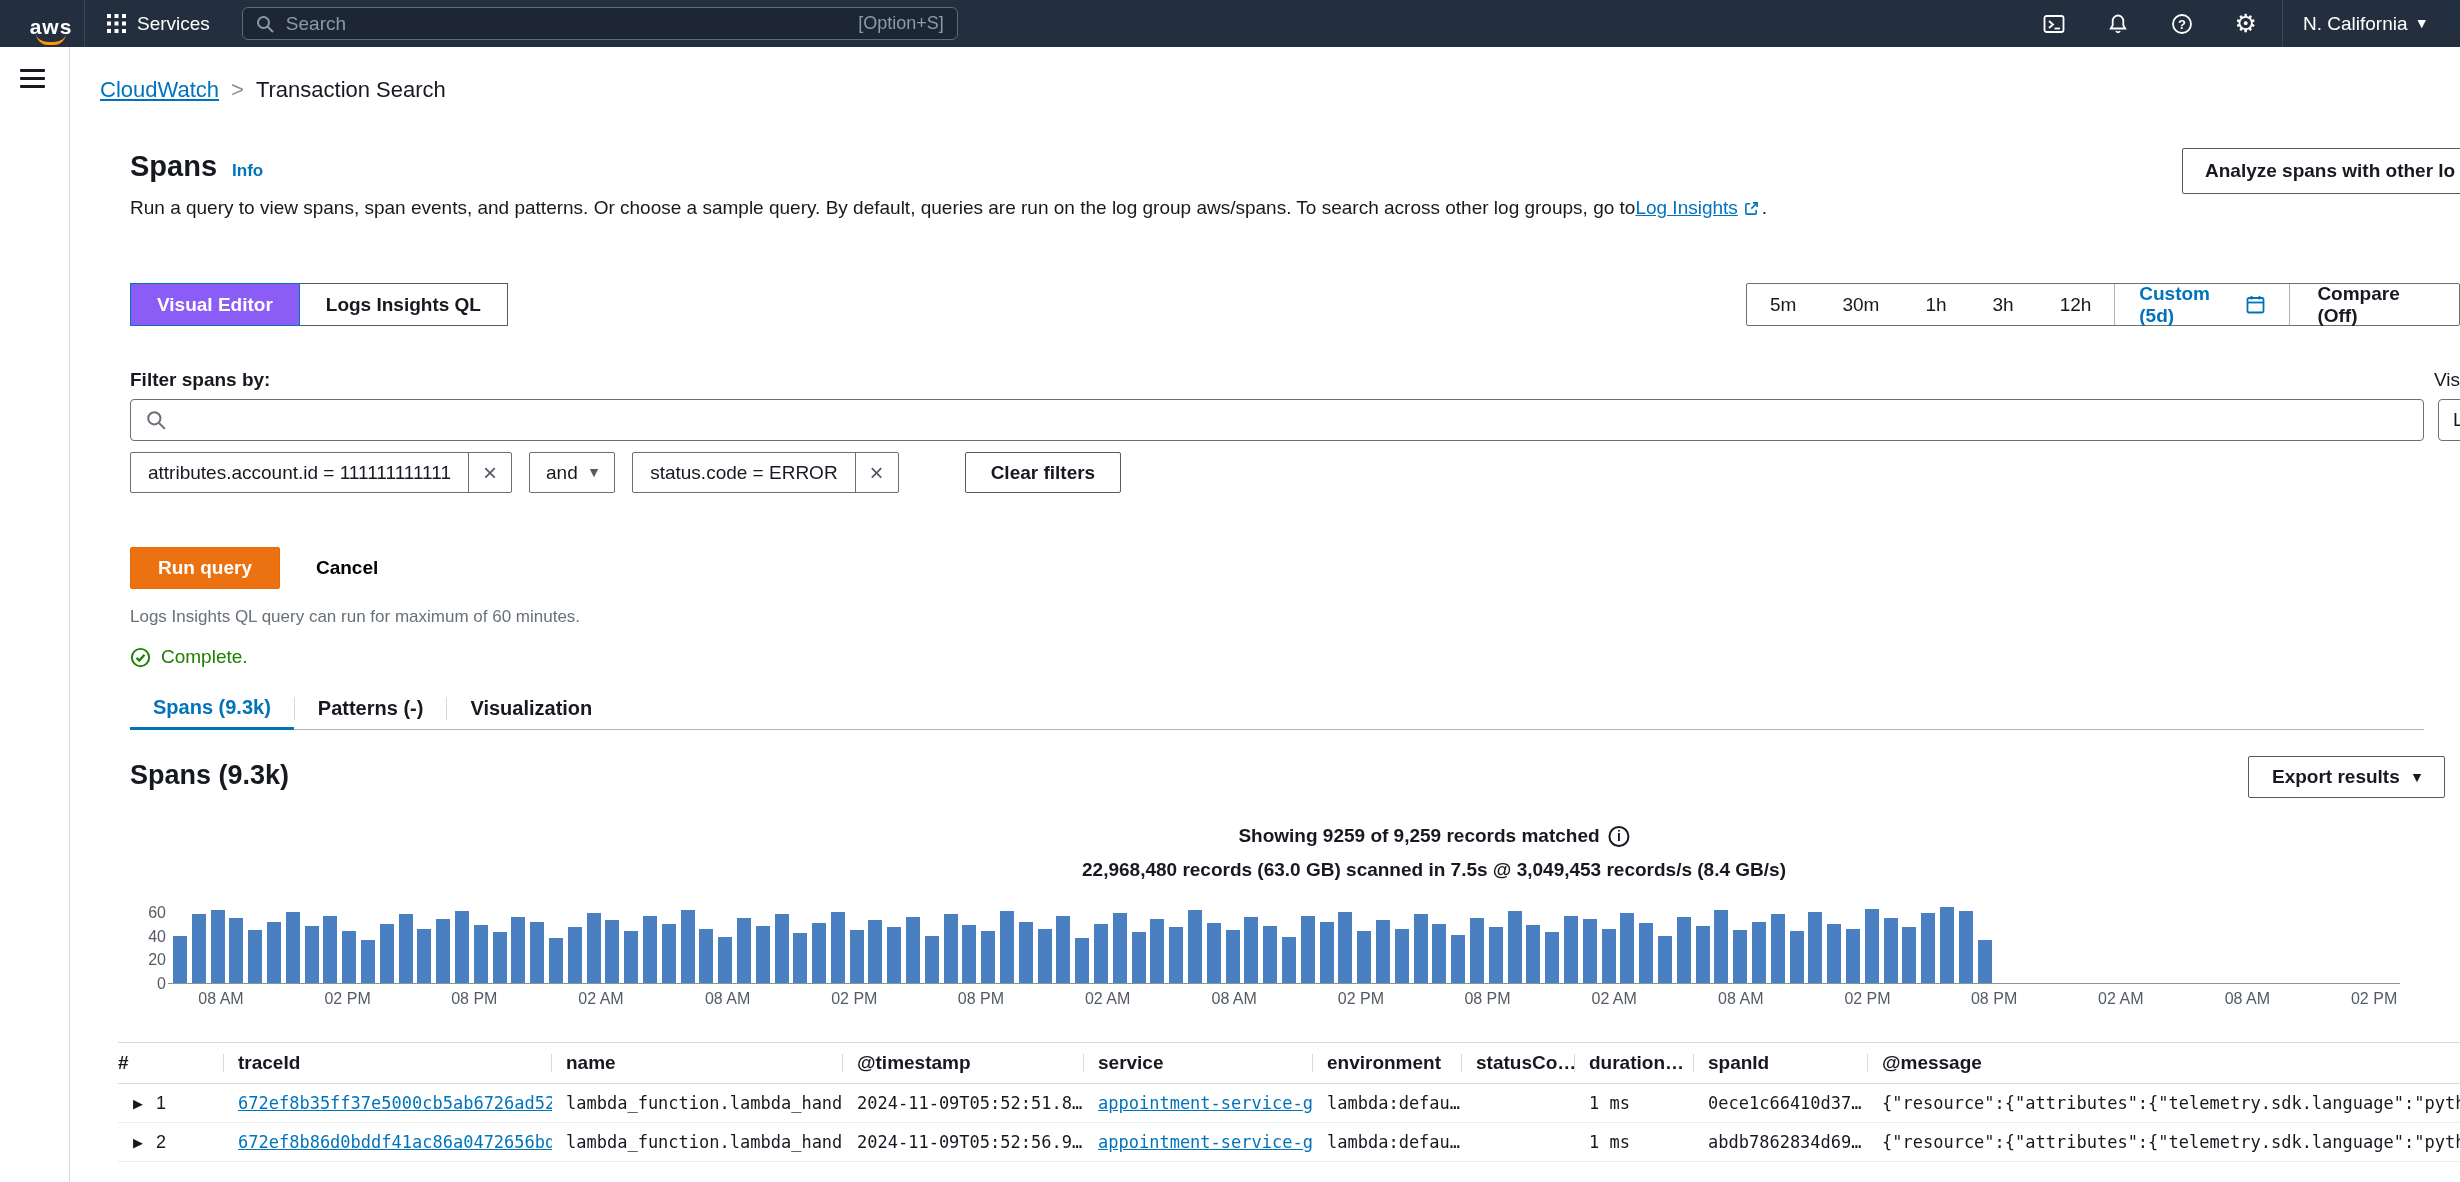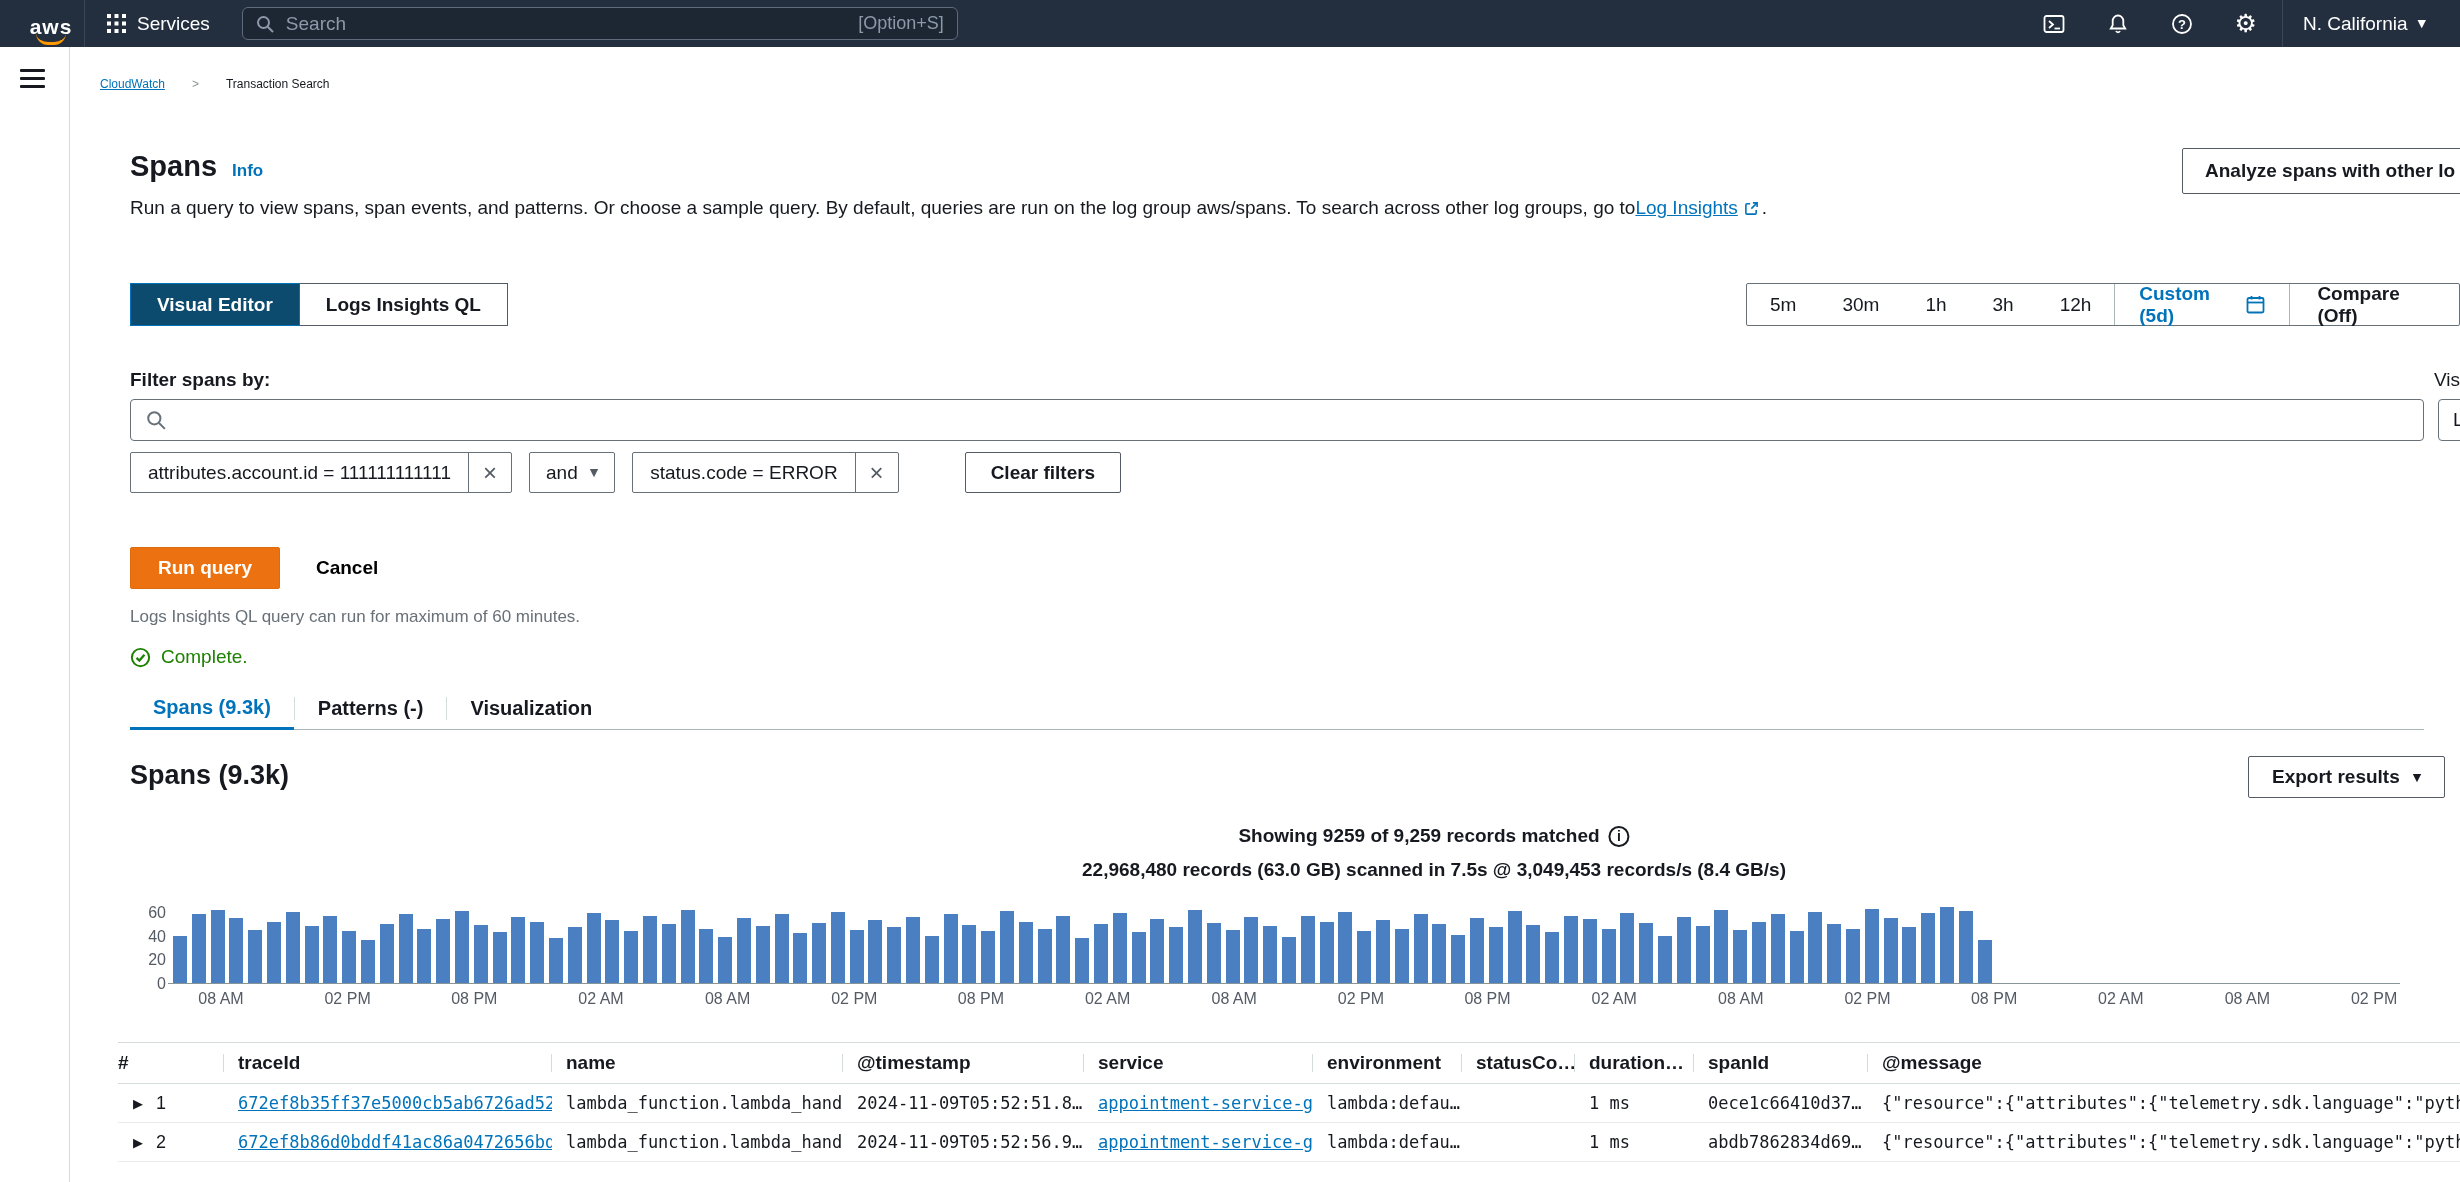--- a/index.html
+++ b/index.html
@@ -32,41 +32,41 @@
   .gear-glyph{font-size:25px;color:#fff;line-height:1;}
   .region{display:flex;align-items:center;gap:10px;padding:0 16px;font-size:19px;cursor:pointer;white-space:nowrap;}
   .caret{font-size:11px;line-height:1;}
 
   
   .sidebar{position:absolute;top:47px;left:0;width:69px;bottom:0;background:#fff;border-right:1px solid #d5dbdb;}
   .hamburger{margin:22px 0 0 20px;width:25px;cursor:pointer;}
   .hamburger div{height:3px;background:#16191f;margin-bottom:5px;border-radius:1px;}
 
   
-  .breadcrumb{left:100px;top:77px;display:flex;align-items:center;gap:27px;font-size:12px;}
+  .breadcrumb{left:100px;top:77px;display:flex;align-items:center;gap:12px;font-size:22px;}
   .crumb-link{color:#0073bb;text-decoration:none;cursor:pointer;}
   .crumb-sep{color:#879596;}
   .crumb-current{color:#16191f;}
 
   
   .page-title-row{left:130px;top:150px;display:flex;align-items:baseline;gap:15px;}
   .page-title{font-size:29px;font-weight:bold;}
   .info-link{font-size:17px;text-decoration:none;font-weight:bold;}
   .btn{display:flex;align-items:center;justify-content:center;box-sizing:border-box;
     border:1px solid #545b64;border-radius:2px;background:#fff;color:#16191f;
     font-weight:bold;font-size:19px;cursor:pointer;white-space:nowrap;}
   .analyze-btn{left:2182px;top:148px;height:46px;width:340px;padding:0 22px;justify-content:flex-start;}
   .description{left:130px;top:197px;font-size:19px;white-space:nowrap;display:flex;align-items:center;}
   .description .ext{margin:0 3px 0 6px;}
 
   
   .editor-tabs{left:130px;top:283px;height:43px;display:flex;}
   .seg{display:flex;align-items:center;padding:0 26px;font-weight:bold;font-size:19px;
     border:1px solid #545b64;box-sizing:border-box;cursor:pointer;background:#fff;}
-  .seg.active{background:#0c4a6e;border-color:#0073bb;color:#fff;}
+  .seg.active{background:#8b5cf6;border-color:#0073bb;color:#fff;}
   .seg+.seg{border-left:none;}
 
   
   .time-range{left:1746px;top:283px;height:43px;display:flex;align-items:stretch;border:1px solid #687078;
     border-radius:2px;background:#fff;box-sizing:border-box;}
   .tr-presets{display:flex;align-items:stretch;}
   .tr-opt{display:flex;align-items:center;padding:0 23px;font-size:19px;cursor:pointer;color:#16191f;}
   .tr-sep{width:1px;background:#aab7b8;}
   .tr-custom{display:flex;align-items:center;gap:11px;padding:0 24px;color:#0073bb;font-weight:bold;cursor:pointer;}
   .tr-compare{display:flex;align-items:center;padding:0 28px;font-weight:bold;cursor:pointer;}

